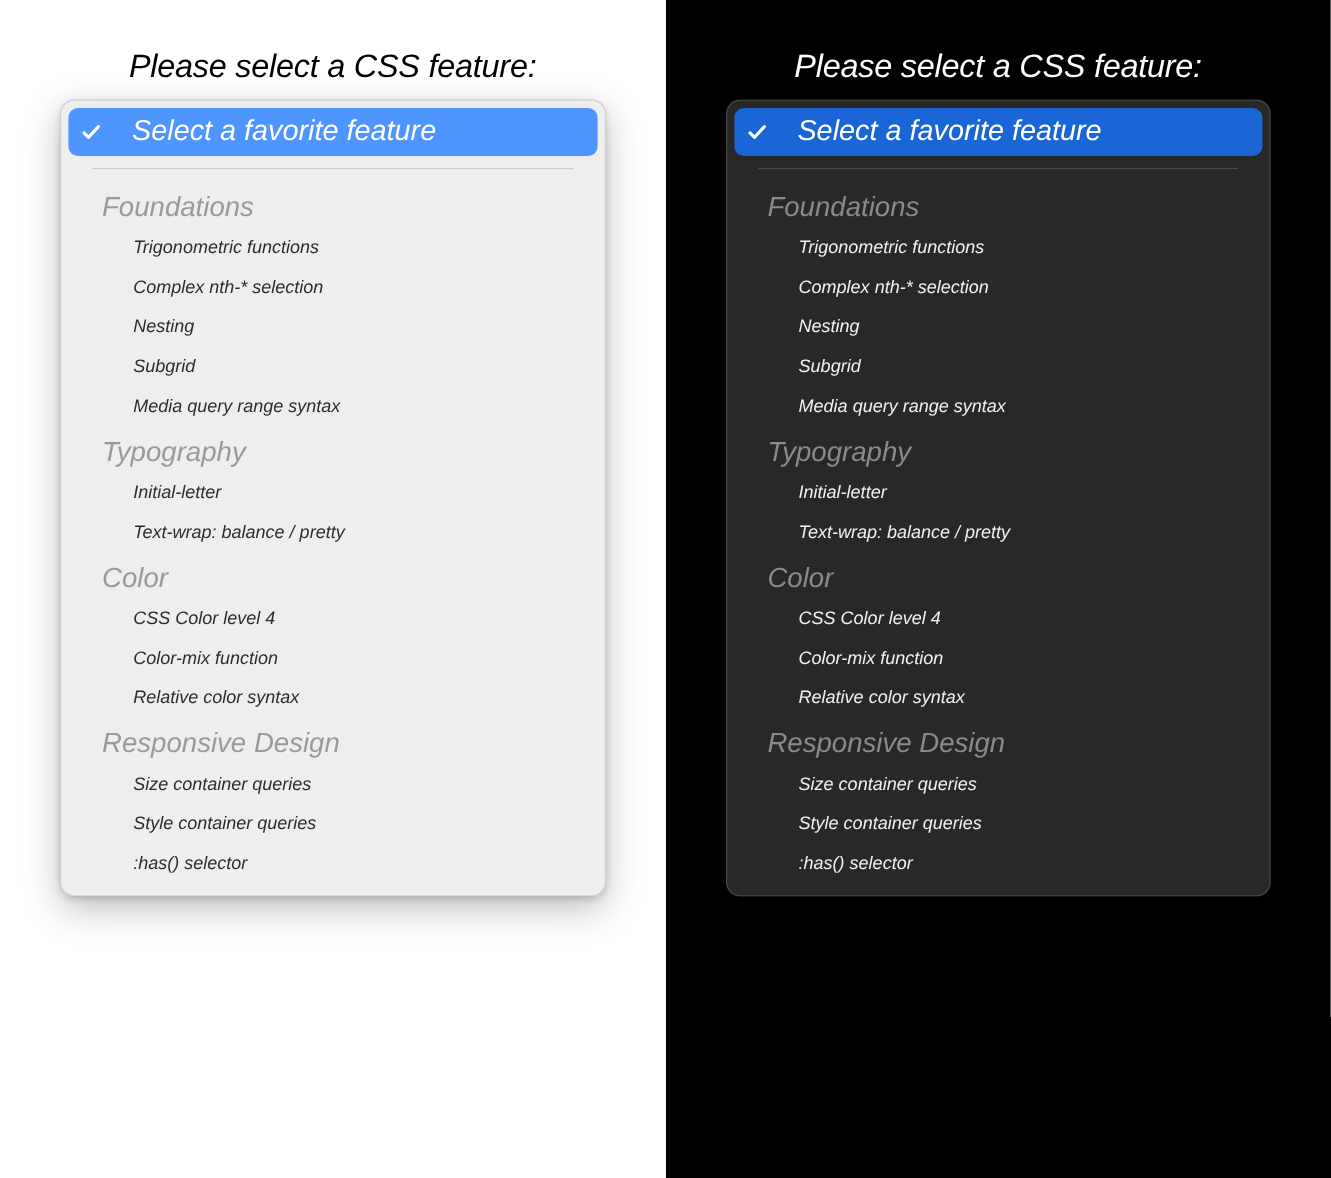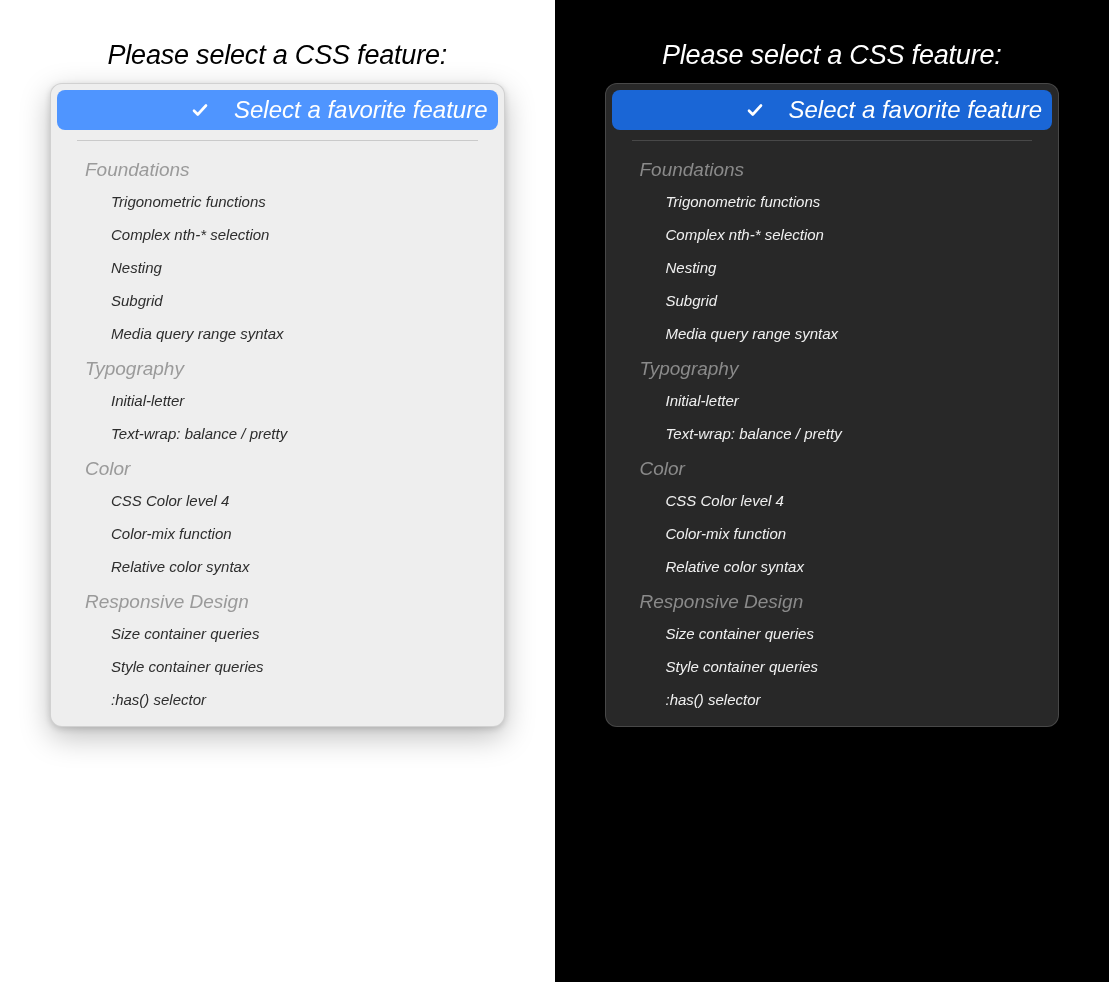--- a/index.html
+++ b/index.html
@@ -44,21 +44,20 @@
 
     .selected-row {
       display: flex;
       align-items: center;
       gap: 25px;
       border-radius: 8px;
       padding: 6px 10px;
       color: #ffffff;
       font-size: 24px;
       font-weight: 400;
-      justify-content: flex-end;
     }
     .light .selected-row { background: #4f95ff; }
     .dark  .selected-row { background: #1a66d6; }
 
     .check-icon {
       width: 18px;
       height: 18px;
       flex-shrink: 0;
     }
     .check-icon svg { display: block; }
@@ -66,21 +65,21 @@
     .divider {
       height: 1px;
       margin: 10px 20px 6px 20px;
     }
     .light .divider { background: rgba(0,0,0,0.15); }
     .dark  .divider { background: rgba(255,255,255,0.15); }
 
     .groups { padding: 4px 0 2px 0; }
 
     .group-label {
-      font-size: 19px;
+      font-size: 23px;
       padding: 8px 0 4px 28px;
     }
     .light .group-label { color: #9a9a9a; }
     .dark  .group-label { color: #8a8a8a; }
 
     .option {
       font-size: 15px;
       padding: 6px 0 6px 54px;
       line-height: 1.4;
       cursor: default;

